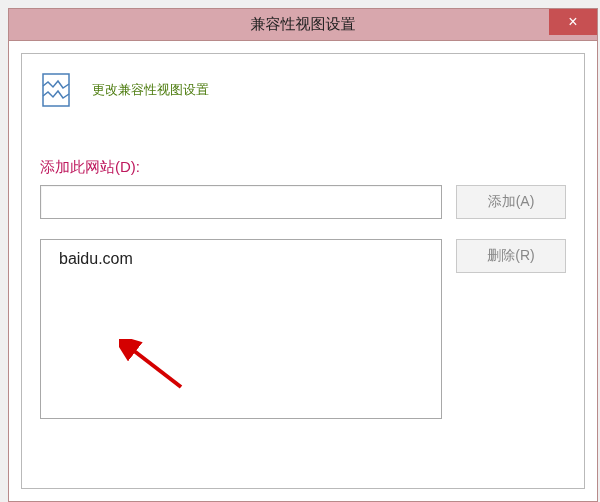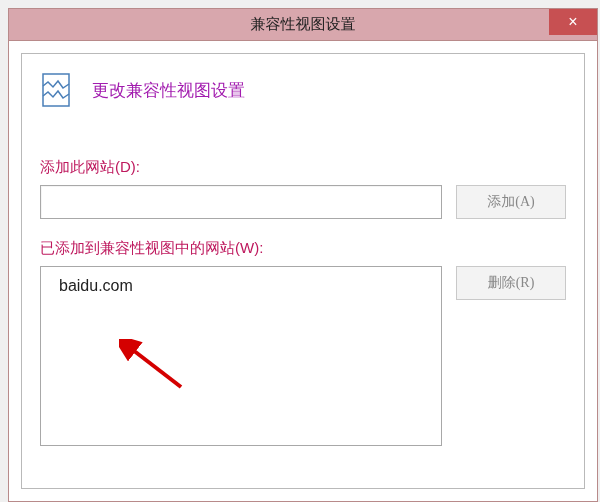--- a/index.html
+++ b/index.html
@@ -62,22 +62,22 @@
     align-items: center;
     gap: 16px;
     margin-bottom: 50px;
   }
   .page-icon {
     width: 36px;
     height: 36px;
     flex: 0 0 auto;
   }
   .header-text {
-    font-size: 17px;
-    color: #a21caf;
+    font-size: 13px;
+    color: #4d7c0f;
   }
   .field-block {
     margin-bottom: 20px;
   }
   .field-label {
     font-size: 15px;
     color: #be185d;
     margin-bottom: 8px;
   }
   .row {
@@ -98,21 +98,20 @@
     width: 110px;
     height: 34px;
     background: #f3f3f3;
     border: 1px solid #c9c9c9;
     color: #888;
     font-size: 14px;
     display: flex;
     align-items: center;
     justify-content: center;
     flex: 0 0 auto;
-    font-family: Liberation Serif, serif;
   }
   .listbox {
     flex: 1;
     height: 180px;
     border: 1px solid #a8a8a8;
     background: #fff;
     padding: 8px 18px;
     font-size: 16px;
     color: #222;
     overflow: auto;
@@ -157,21 +156,20 @@
       <div class="field-label">添加此网站(D):</div>
       <div class="row">
         <input type="text" class="text-input" value="" style="">
         <div class="side-btn">
           <span>添加(A)</span>
         </div>
       </div>
     </div>
 
     <div class="field-block">
-      <div class="field-label">已添加到兼容性视图中的网站(W):</div>
       <div class="row">
         <div class="listbox">
           <div class="list-item">baidu.com</div>
         </div>
         <div class="side-btn">
           <span>删除(R)</span>
         </div>
       </div>
     </div>
 

